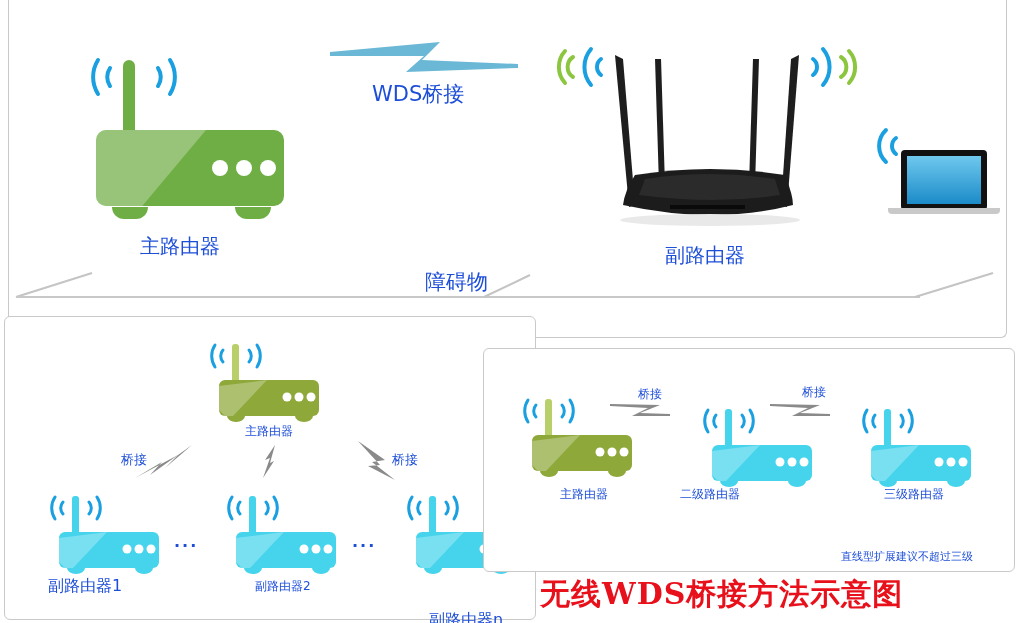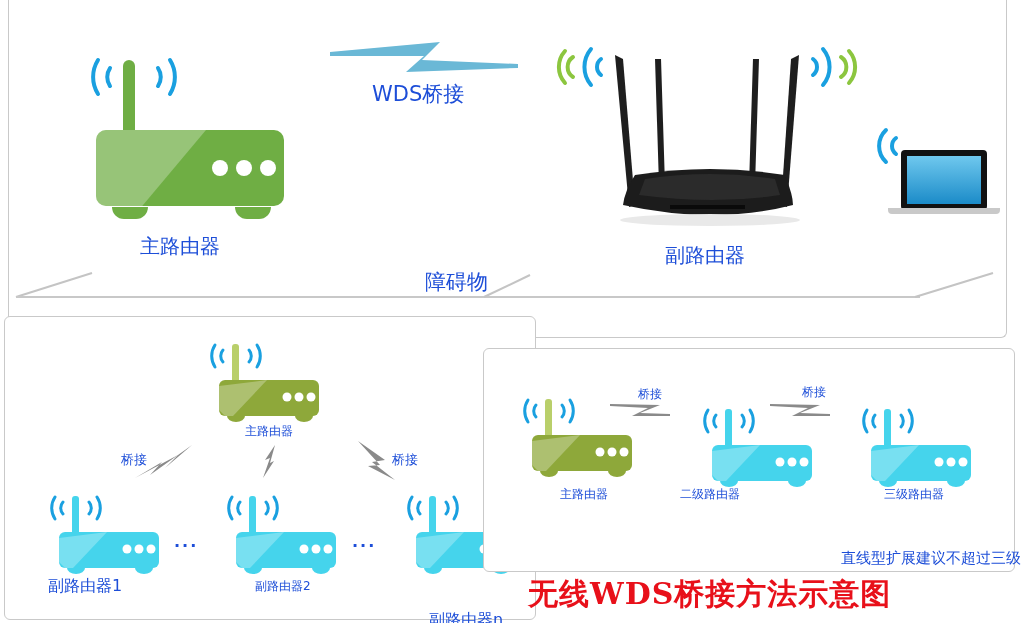--- a/index.html
+++ b/index.html
@@ -2,21 +2,21 @@
 <html><head>
 <meta charset="utf-8">
 <style>
   * { box-sizing: border-box; margin: 0; padding: 0; }
   html, body { width: 1029px; height: 623px; background: #ffffff; overflow: hidden; }
   body { position: relative; font-family: "DejaVu Sans", sans-serif; color: #222; }
   .abs { position: absolute; }
   .panel { position: absolute; border: 1px solid #c9c9c9; border-radius: 6px; background: #fff; }
   .lbl { position: absolute; white-space: nowrap; color: #1d4ed8; }
   svg { position: absolute; overflow: visible; }
-  .title-red { position: absolute; left: 528px; top: 574px; color: #e8101a; font-family: "DejaVu Serif", serif; font-weight: bold; font-size: 30px; letter-spacing: 1px; white-space: nowrap; }
+  .title-red { position: absolute; left: 540px; top: 574px; color: #e8101a; font-family: "DejaVu Serif", serif; font-weight: bold; font-size: 30px; letter-spacing: 1px; white-space: nowrap; }
 </style>
 </head>
 <body>
 
 <div class="panel" style="left:8px; top:-8px; width:999px; height:346px; border-top:none;"></div>
 
 <svg style="left:0;top:0;" width="1029" height="320">
   <polyline points="16,297 92,273" fill="none" stroke="#c4c4c4" stroke-width="2"></polyline>
   <line x1="16" y1="297" x2="920" y2="297" stroke="#c8c8c8" stroke-width="2"></line>
   <polyline points="484,297 530,275" fill="none" stroke="#c4c4c4" stroke-width="2"></polyline>
@@ -251,15 +251,15 @@
     <polygon points="12,46 60,40 26,76 18,76 12,70" fill="rgba(255,255,255,0.28)"></polygon>
     <circle cx="80" cy="57" r="4.5" fill="#fff"></circle>
     <circle cx="92" cy="57" r="4.5" fill="#fff"></circle>
     <circle cx="104" cy="57" r="4.5" fill="#fff"></circle>
     <path d="M20 76 h18 a9 6 0 0 1 -18 0z" fill="#45d4ec"></path>
     <path d="M88 76 h18 a9 6 0 0 1 -18 0z" fill="#45d4ec"></path>
   </svg>
   </div>
 <div class="lbl" style="left:884px;top:486px;font-size:12px;">三级路由器</div>
 
-<div class="lbl" style="left:841px;top:549px;font-size:15px;">直线型扩展建议不超过三级</div>
+<div class="lbl" style="left:841px;top:549px;font-size:11px;">直线型扩展建议不超过三级</div>
 
 <div class="title-red">无线WDS桥接方法示意图</div>
 
 </body></html>

